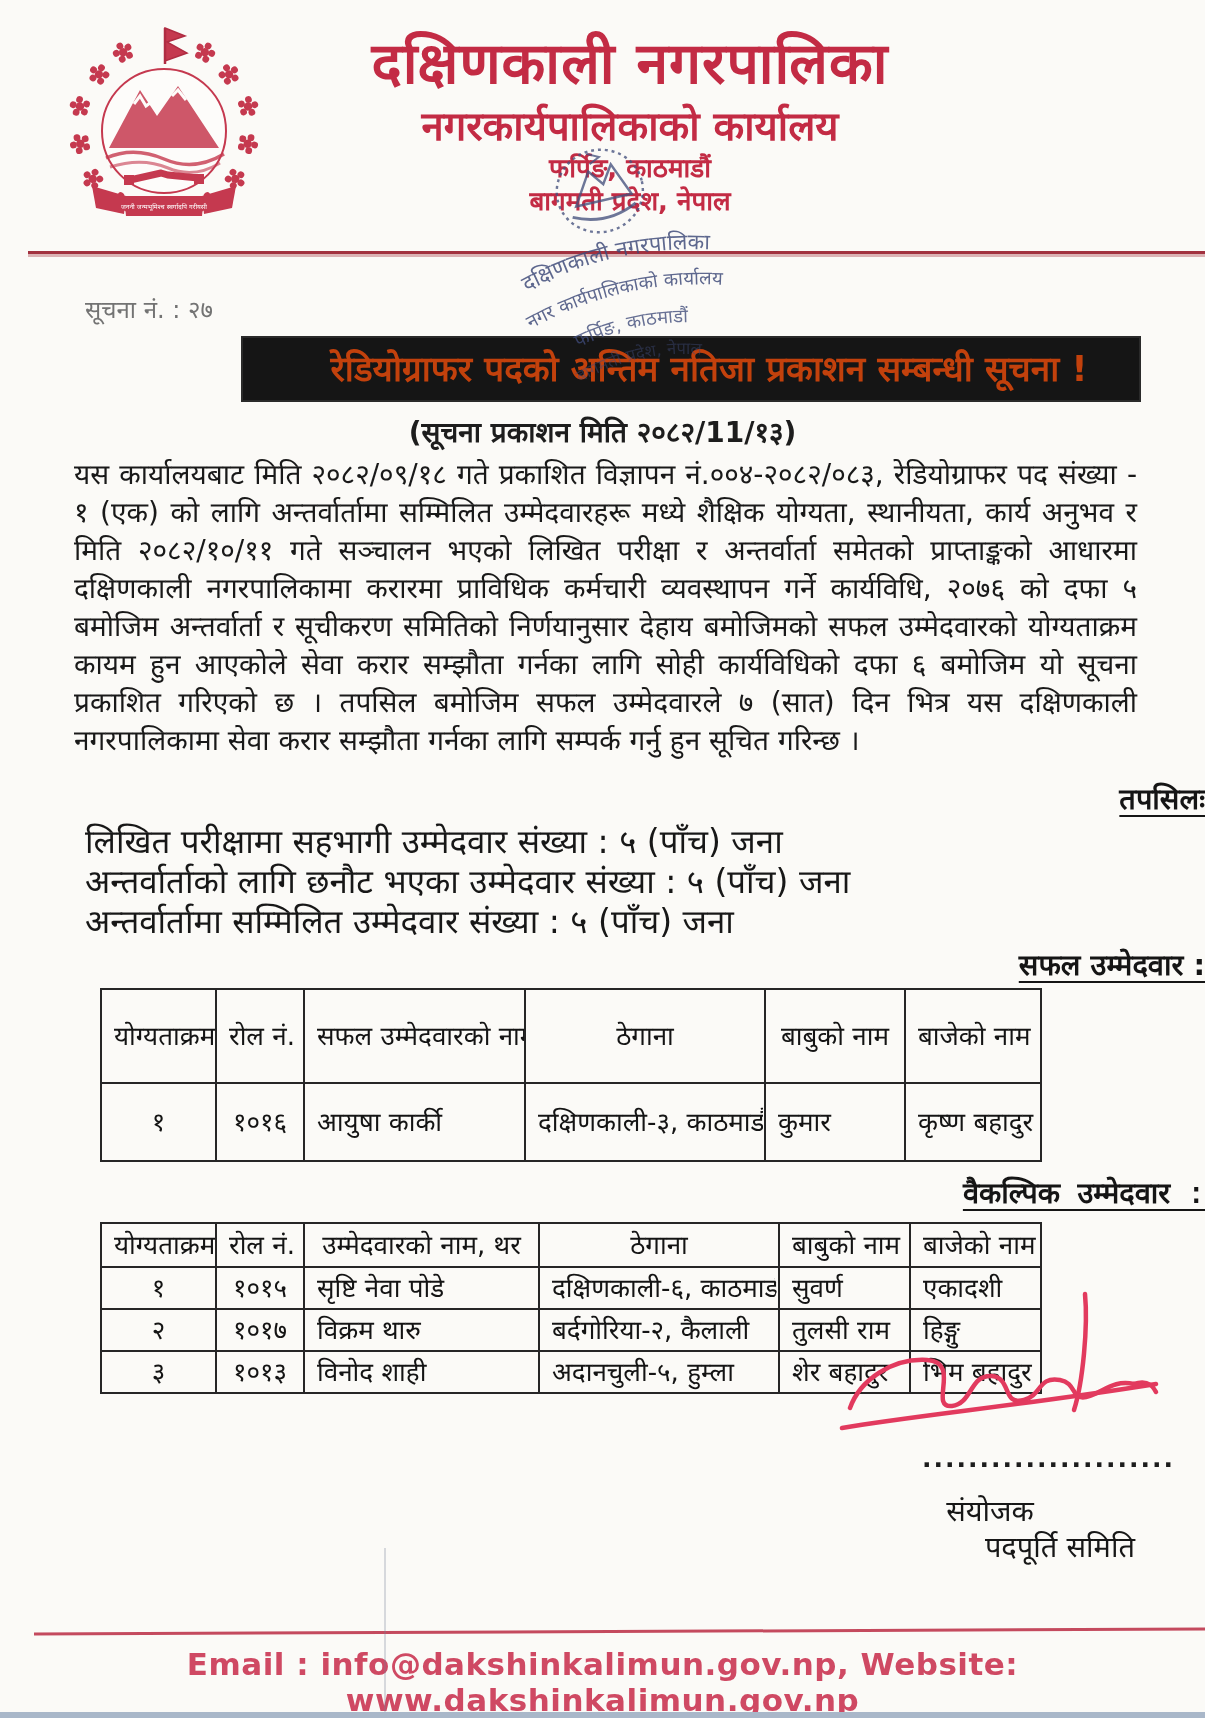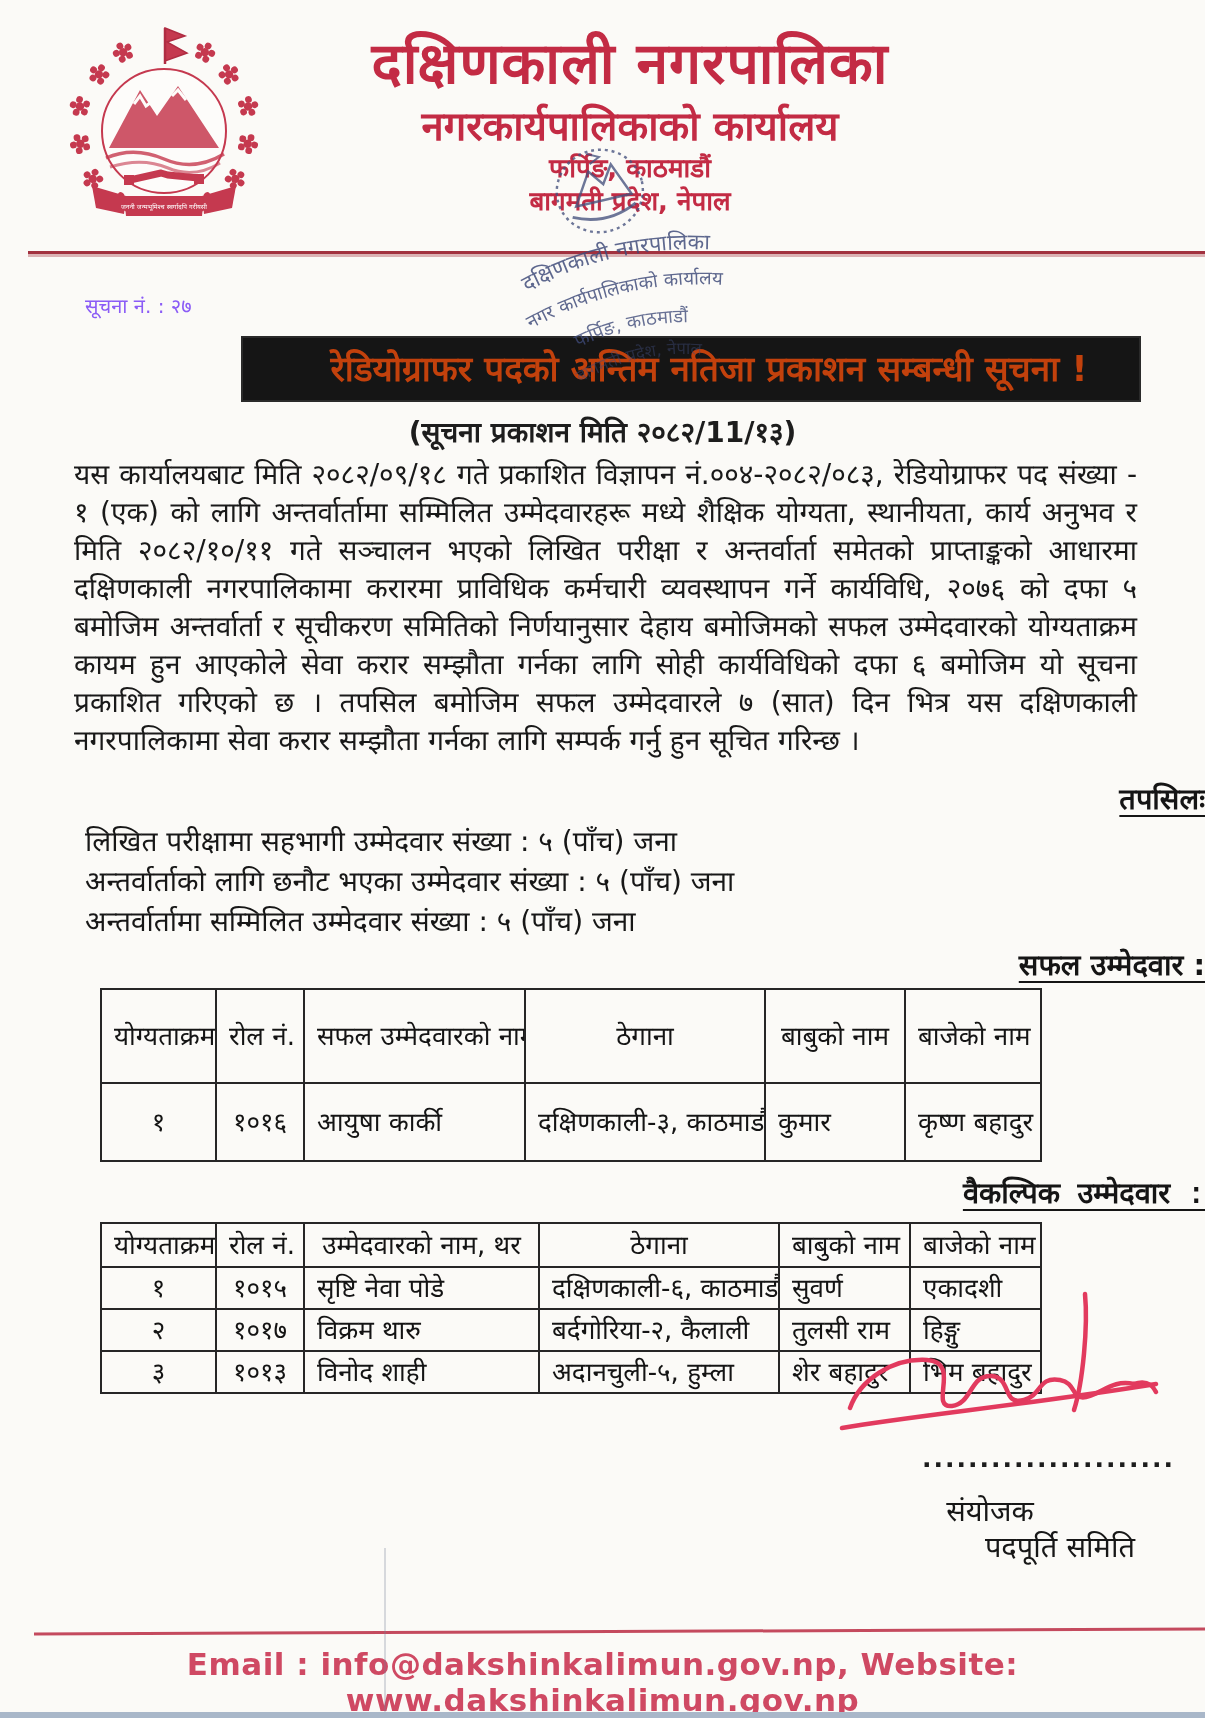--- a/index.html
+++ b/index.html
@@ -15,39 +15,39 @@
   .abs{position:absolute;}
   
   .logo{left:64px;top:26px;width:200px;height:200px;}
   .header-text{left:235px;top:28px;width:790px;text-align:center;color:#c32b44;}
   .muni{font-size:57px;line-height:70px;font-weight:bold;letter-spacing:1px;}
   .office{font-size:40px;line-height:52px;font-weight:bold;margin-top:2px;}
   .addr{font-size:26px;line-height:33px;font-weight:bold;}
   .stamp{left:452px;top:138px;width:330px;height:255px;transform:rotate(-13deg);opacity:.92;z-index:6;pointer-events:none;}
   .header-rule{left:28px;top:251px;width:1177px;height:3px;background:#a2313f;box-shadow:0 3px 0 rgba(168,60,72,.38);}
   
-  .notice-no{left:85px;top:292px;font-size:20px;color:#8b5cf6;}
+  .notice-no{left:85px;top:292px;font-size:24px;color:#737373;}
   .banner{
     left:243px;top:338px;width:860px;height:62px;
     background:#151515;color:#c2410c;
     font-size:35px;font-weight:bold;line-height:62px;text-align:center;
     box-shadow:0 0 0 2px #2a2a2a;
     padding-left:36px;
   }
   .pub-date{left:0;top:412px;width:1205px;text-align:center;font-size:28px;font-weight:600;color:#1d1d1d;}
   
   .para{
     left:74px;top:456px;width:1063px;
     font-size:28px;line-height:38px;
     text-align:justify;color:#191919;
   }
   .center-head{left:0;width:1205px;text-align:right;font-size:29px;font-weight:bold;color:#151515;}
   .center-head span{text-decoration:underline;text-underline-offset:6px;text-decoration-thickness:2px;}
   .details-head{top:778px;}
-  .detail-lines{left:85px;top:822px;font-size:28px;line-height:40px;color:#171717;}
+  .detail-lines{left:85px;top:822px;font-size:33px;line-height:40px;color:#171717;}
   .safal-head{top:944px;}
   .vaikalpik-head{top:1172px;font-family:Liberation Mono, monospace;}
   
   table.doc{
     border-collapse:collapse;table-layout:fixed;
     width:940px;color:#141414;
     background:transparent;
   }
   table.doc td,table.doc th{
     border:2px solid #262626;
@@ -56,21 +56,21 @@
     padding:2px 12px;
     overflow:hidden;white-space:nowrap;
   }
   .t1{left:100px;top:988px;}
   .t1 th{height:88px;text-align:center;white-space:normal;}
   .t1 td{height:72px;}
   .t2{left:100px;top:1222px;}
   .t2 th{height:38px;text-align:center;}
   .t2 td{height:36px;}
   td.c, th.c{text-align:center;}
-  td.l{text-align:left;}
+  td.l{text-align:left;border-radius:23px;}
   
   .sig{left:832px;top:1286px;width:335px;height:195px;z-index:4;}
   .sig-dots{left:922px;top:1444px;width:160px;font-size:25px;font-weight:bold;letter-spacing:2px;color:#1c1c1c;}
   .sig-role{left:870px;top:1490px;width:240px;text-align:center;font-size:29px;color:#171717;}
   .sig-comm{left:845px;top:1526px;width:290px;text-align:right;font-size:29px;color:#171717;}
   
   .footer-rule{left:34px;top:1630px;width:1171px;height:3px;background:#c44a5e;transform:rotate(-.25deg);}
   .footer-text{left:0;top:1646px;width:1205px;text-align:center;font-size:31px;font-weight:bold;color:#cf4963;letter-spacing:.5px;}
   
   .crease{left:384px;top:1548px;width:2px;height:170px;background:rgba(120,130,150,.28);}

